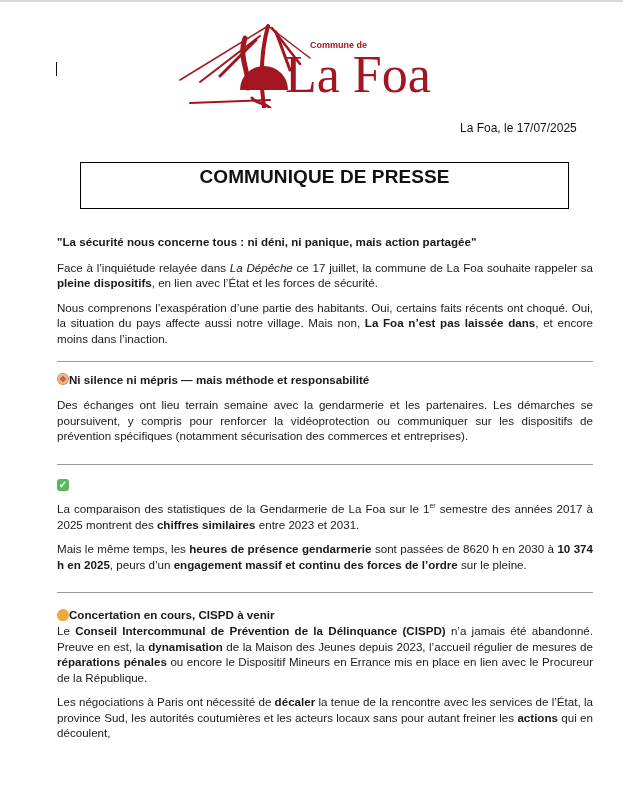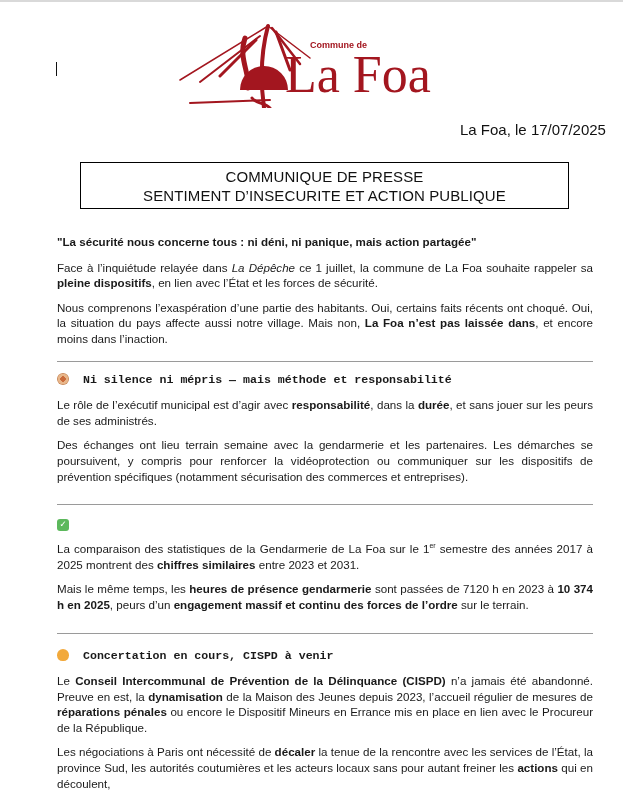--- a/index.html
+++ b/index.html
@@ -1,28 +1,28 @@
 <!DOCTYPE html>
 <html><head>
   <meta charset="utf-8">
   <style>
     html, body { margin: 0; padding: 0; background: #ffffff; }
     body { width: 623px; height: 806px; overflow: hidden; position: relative; font-family: "Liberation Sans", sans-serif; color: #111; }
     .topline { position: absolute; left: 0; top: 0; width: 623px; height: 2px; background: #d9d9d9; }
     .caret { position: absolute; left: 56px; top: 62px; width: 1px; height: 14px; background: #111; }
     .logo { position: absolute; left: 160px; top: 18px; width: 310px; height: 90px; }
     .logo svg { width: 310px; height: 90px; }
-    .date { position: absolute; left: 460px; top: 121px; font-size: 15px; color: #111; }
-    .titlebox { position: absolute; left: 80px; top: 162px; width: 489px; height: 47px; border: 1px solid #000; box-sizing: border-box; text-align: center; font-weight: normal; font-size: 15px; line-height: 19px; padding-top: 4px; letter-spacing: 0.1px; }
+    .date { position: absolute; left: 460px; top: 121px; font-size: 12px; color: #111; }
+    .titlebox { position: absolute; left: 80px; top: 162px; width: 489px; height: 47px; border: 1px solid #000; box-sizing: border-box; text-align: center; font-weight: bold; font-size: 19px; line-height: 19px; padding-top: 4px; letter-spacing: 0.1px; }
     .content { position: absolute; left: 57px; top: 234px; width: 536px; font-size: 11.6px; line-height: 15.6px; color: #1a1a1a; }
     .content p { margin: 0; text-align: justify; }
     .quote { font-weight: bold; margin-bottom: 10px !important; }
     .para { margin-bottom: 9px !important; }
     .hr { border: 0; height: 1px; background: #9a9a9a; margin: 0; }
-    .section-head { font-weight: bold; display: flex; align-items: center; gap: 14px; font-family: Liberation Mono, monospace; }
+    .section-head { font-weight: bold; display: flex; align-items: center; gap: 0; }
     .ico { display: inline-block; width: 12px; height: 12px; border-radius: 3px; flex-shrink: 0; }
     .ico-clock { border-radius: 50%; background: radial-gradient(circle at 50% 50%, #c96a3a 0 30%, #e8b68a 32% 60%, #c98a5a 62% 100%); }
     .ico-check { background: #5cb85c; color: #fff; font-size: 10px; line-height: 12px; text-align: center; font-weight: bold; }
     .ico-hands { border-radius: 50% 50% 45% 45%; background: #f2a93b; }
     sup { font-size: 7px; line-height: 0; }
   </style>
 </head>
 <body>
 
 <div class="topline"></div>
@@ -45,49 +45,47 @@
     <path d="M80 72 A24 24 0 0 1 128 72 Z" fill="#a3161f"></path>
     <text x="150" y="30" font-family="Liberation Sans, sans-serif" font-size="9" font-weight="bold" fill="#a3161f">Commune de</text>
     <text x="125" y="74" font-family="Liberation Serif, serif" font-size="52" fill="#a3161f">La Foa</text>
   </svg>
 </div>
 
 <div class="date">La Foa, le 17/07/2025</div>
 
 <div class="titlebox">
   <div>COMMUNIQUE DE PRESSE</div>
-  <div>SENTIMENT D’INSECURITE ET ACTION PUBLIQUE</div>
 </div>
 
 <div class="content">
   <p class="quote">"La sécurité nous concerne tous : ni déni, ni panique, mais action partagée"</p>
 
-  <p class="para"><span>Face à l’inquiétude relayée dans </span><i>La Dépêche</i><span> ce 1 juillet, la commune de La Foa souhaite rappeler sa </span><b>pleine dispositifs</b><span>, en lien avec l’État et les forces de sécurité.</span></p>
+  <p class="para"><span>Face à l’inquiétude relayée dans </span><i>La Dépêche</i><span> ce 17 juillet, la commune de La Foa souhaite rappeler sa </span><b>pleine dispositifs</b><span>, en lien avec l’État et les forces de sécurité.</span></p>
 
   <p class="para" style="margin-bottom:14px !important"><span>Nous comprenons l’exaspération d’une partie des habitants. Oui, certains faits récents ont choqué. Oui, la situation du pays affecte aussi notre village. Mais non, </span><b>La Foa n’est pas laissée dans</b><span>, et encore moins dans l’inaction.</span></p>
 
   <hr class="hr" style="margin-bottom:10px">
 
   <div class="section-head" style="margin-bottom:10px">
     <span class="ico ico-clock"></span>
     <span>Ni silence ni mépris — mais méthode et responsabilité</span>
   </div>
-  <p class="para"><span>Le rôle de l’exécutif municipal est d’agir avec </span><b>responsabilité</b><span>, dans la </span><b>durée</b><span>, et sans jouer sur les peurs de ses administrés.</span></p>
   <p class="para" style="margin-bottom:20px !important">Des échanges ont lieu terrain semaine avec la gendarmerie et les partenaires. Les démarches se poursuivent, y compris pour renforcer la vidéoprotection ou communiquer sur les dispositifs de prévention spécifiques (notamment sécurisation des commerces et entreprises).</p>
 
   <hr class="hr" style="margin-bottom:14px">
 
   <div class="section-head" style="margin-bottom:10px">
     <span class="ico ico-check">✓</span>
   </div>
   <p class="para"><span>La comparaison des statistiques de la Gendarmerie de La Foa sur le 1</span><sup>er</sup><span> semestre des années 2017 à 2025 montrent des </span><b>chiffres similaires</b><span> entre 2023 et 2031.</span></p>
-  <p class="para" style="margin-bottom:20px !important"><span>Mais le même temps, les </span><b>heures de présence gendarmerie</b><span> sont passées de 7120 h en 2023 à </span><b>10 374 h en 2025</b><span>, peurs d’un </span><b>engagement massif et continu des forces de l’ordre</b><span> sur le terrain.</span></p>
+  <p class="para" style="margin-bottom:20px !important"><span>Mais le même temps, les </span><b>heures de présence gendarmerie</b><span> sont passées de 8620 h en 2030 à </span><b>10 374 h en 2025</b><span>, peurs d’un </span><b>engagement massif et continu des forces de l’ordre</b><span> sur le pleine.</span></p>
 
   <hr class="hr" style="margin-bottom:14px">
 
-  <div class="section-head" style="margin-bottom:10px">
+  <div class="section-head" style="">
     <span class="ico ico-hands"></span>
     <span>Concertation en cours, CISPD à venir</span>
   </div>
   <p class="para"><span>Le </span><b>Conseil Intercommunal de Prévention de la Délinquance (CISPD)</b><span> n’a jamais été abandonné. Preuve en est, la </span><b>dynamisation</b><span> de la Maison des Jeunes depuis 2023, l’accueil régulier de mesures de </span><b>réparations pénales</b><span> ou encore le Dispositif Mineurs en Errance mis en place en lien avec le Procureur de la République.</span></p>
   <p class="para" style="margin-bottom:20px !important"><span>Les négociations à Paris ont nécessité de </span><b>décaler</b><span> la tenue de la rencontre avec les services de l’État, la province Sud, les autorités coutumières et les acteurs locaux sans pour autant freiner les </span><b>actions</b><span> qui en découlent, </span></p>
 
 </div>
 
 </body></html>

